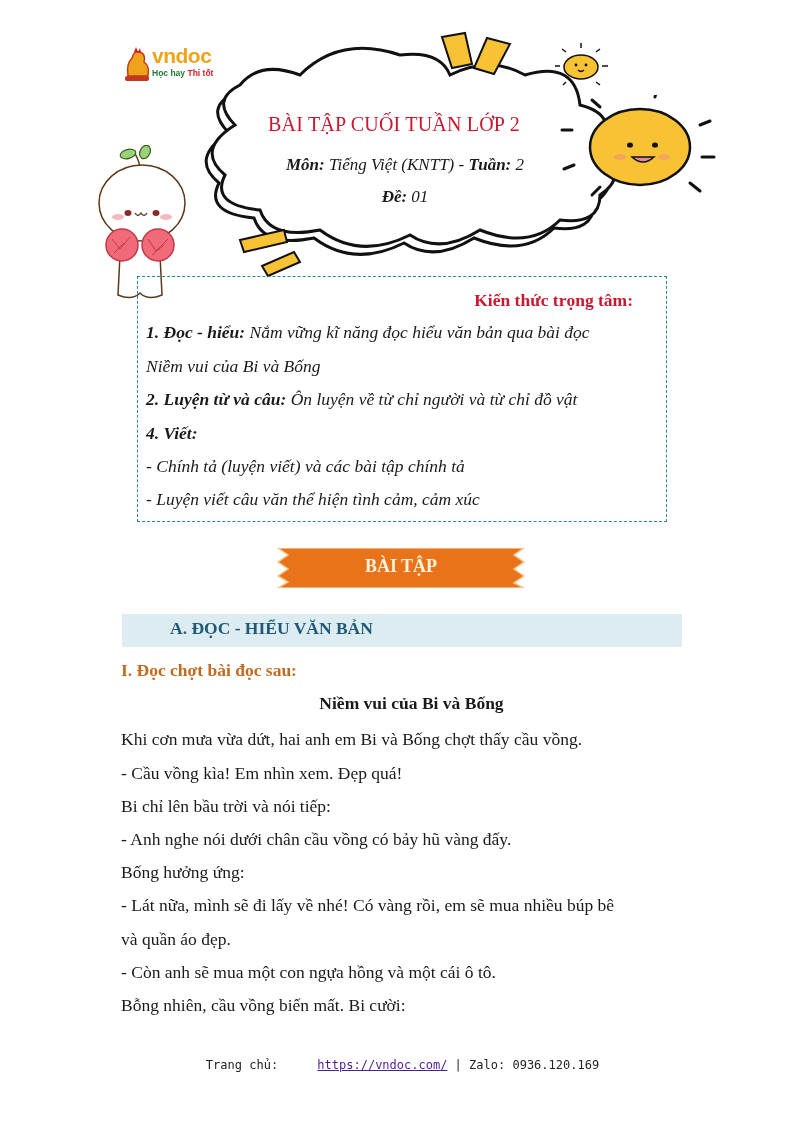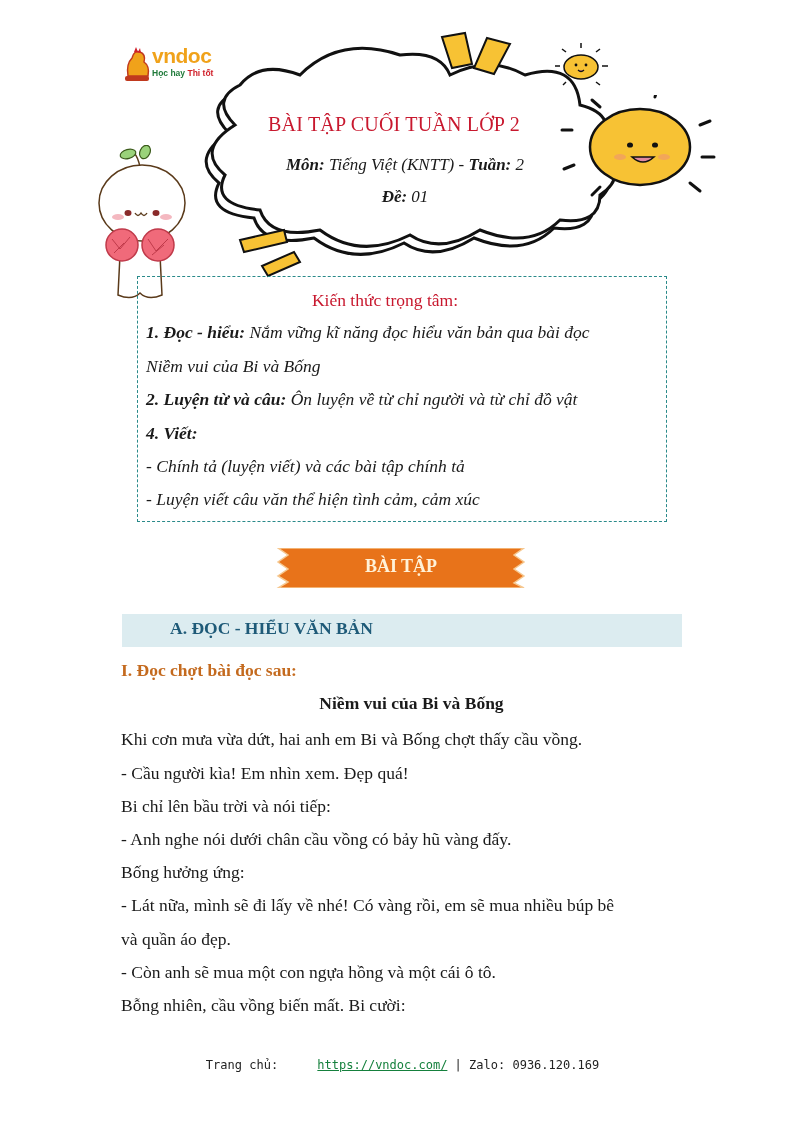--- a/index.html
+++ b/index.html
@@ -17,38 +17,38 @@
 
   
   .cloud-svg { left:180px; top:30px; }
   .title-main { top:113px; left:268px; width:270px; text-align:left; font-weight:normal; font-size:20px; color:#c8182e; letter-spacing:0.2px; }
   .title-sub { top:155px; left:270px; width:270px; text-align:center; font-size:17px; font-style:italic; }
   .title-sub b { font-weight:bold; }
   .title-de { top:187px; left:340px; width:130px; text-align:center; font-size:17px; font-style:italic; }
 
   
   .kbox { left:137px; top:276px; width:530px; height:246px; border:1.5px dashed #2a8a8a; box-sizing:border-box; }
-  .kbox-title { top:290px; left:137px; width:496px; text-align:center; font-weight:normal; font-size:17.5px; color:#c8182e; }
+  .kbox-title { top:290px; left:137px; width:496px; text-align:right; font-weight:bold; font-size:17.5px; color:#c8182e; }
   .kline { left:146px; font-size:17.5px; font-style:italic; white-space:nowrap; }
   .kline b { font-weight:bold; }
 
   
   .ribbon-svg { left:274px; top:548px; }
   .ribbon-label { left:274px; top:556px; width:254px; text-align:center; font-weight:bold; font-size:18px; color:#fff2d8; }
 
   
   .secA { left:122px; top:614px; width:560px; height:33px; background:#dcecf0; }
   .secA-label { left:170px; top:618px; font-weight:bold; font-size:17.5px; color:#1e5a78; }
 
   .subhead { left:121px; top:660px; font-weight:bold; font-size:17.5px; color:#c46a1e; }
   .story-title { left:0; top:693px; width:805px; text-align:center; font-weight:bold; font-size:17.5px; padding-left:18px; box-sizing:border-box; }
   .para { left:121px; font-size:17.5px; white-space:nowrap; }
 
   .footer { left:0; top:1058px; width:805px; text-align:center; font-family:"DejaVu Sans Mono", "Liberation Mono", monospace; font-size:12px; color:#222; }
-  .footer a { color:#15803d; text-decoration:underline;margin-left:32px; }
+  .footer a { color:#4c1d95; text-decoration:underline;margin-left:32px; }
 </style>
 </head>
 <body>
 
 <div class="abs logo">
   <svg class="abs" style="left:0;top:0" width="30" height="38" viewBox="0 0 30 38">
     <path d="M6 30 Q4 18 10 12 Q12 4 18 6 Q24 8 22 16 Q28 20 26 30 Z" fill="#f0a21a" stroke="#c0391e" stroke-width="1.5"></path>
     <path d="M12 6 L14 1 L16 6 L18 2 L19 7" fill="#d0202a"></path>
     <rect x="3" y="30" width="24" height="5" rx="2" fill="#c0391e"></rect>
   </svg>
@@ -141,21 +141,21 @@
   <polygon points="4,0 250,0 240,7 250,14 240,21 250,28 240,35 250,40 4,40 14,34 4,28 14,21 4,14 14,7" fill="#e8731a" stroke="#f6c890" stroke-width="1.5"></polygon>
 </svg>
 <div class="abs ribbon-label">BÀI TẬP</div>
 
 <div class="abs secA"></div>
 <div class="abs secA-label">A. ĐỌC - HIỂU VĂN BẢN</div>
 
 <div class="abs subhead">I. Đọc chợt bài đọc sau:</div>
 <div class="abs story-title">Niềm vui của Bi và Bống</div>
 <div class="abs para" style="top:729px">Khi cơn mưa vừa dứt, hai anh em Bi và Bống chợt thấy cầu vồng.</div>
-<div class="abs para" style="top:763px">- Cầu người kìa! Em nhìn xem. Đẹp quá!</div>
+<div class="abs para" style="top:763px">- Cầu vồng kìa! Em nhìn xem. Đẹp quá!</div>
 <div class="abs para" style="top:796px">Bi chỉ lên bầu trời và nói tiếp:</div>
 <div class="abs para" style="top:829px">- Anh nghe nói dưới chân cầu vồng có bảy hũ vàng đấy.</div>
 <div class="abs para" style="top:862px">Bống hưởng ứng:</div>
 <div class="abs para" style="top:895px">- Lát nữa, mình sẽ đi lấy về nhé! Có vàng rồi, em sẽ mua nhiều búp bê</div>
 <div class="abs para" style="top:929px">và quần áo đẹp.</div>
 <div class="abs para" style="top:962px">- Còn anh sẽ mua một con ngựa hồng và một cái ô tô.</div>
 <div class="abs para" style="top:995px">Bỗng nhiên, cầu vồng biến mất. Bi cười:</div>
 
 <div class="abs footer"><span>Trang chủ: </span><a>https://vndoc.com/</a><span> | </span><span>Zalo: 0936.120.169</span></div>
 

